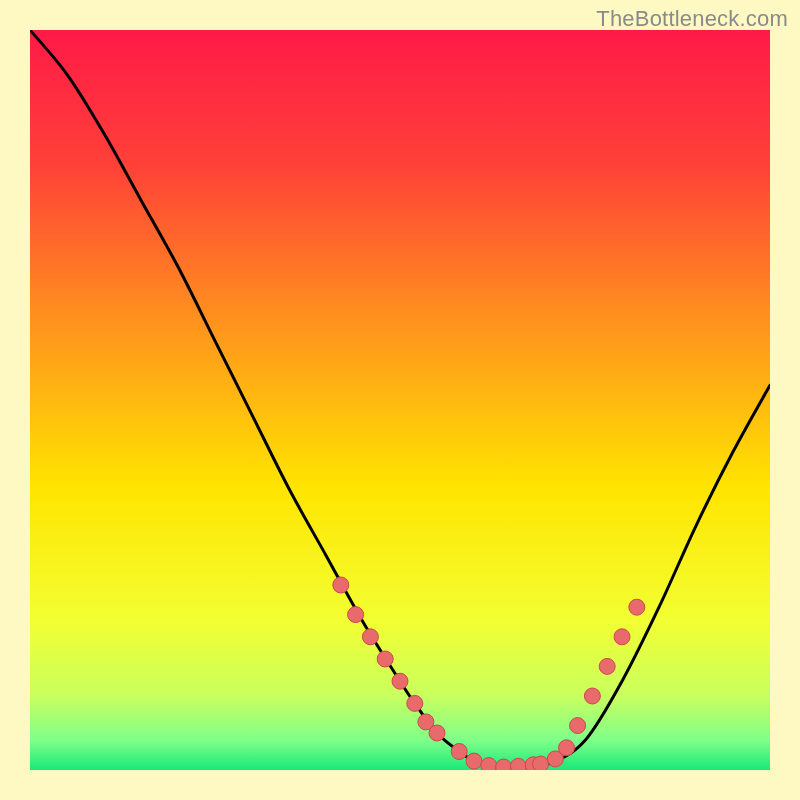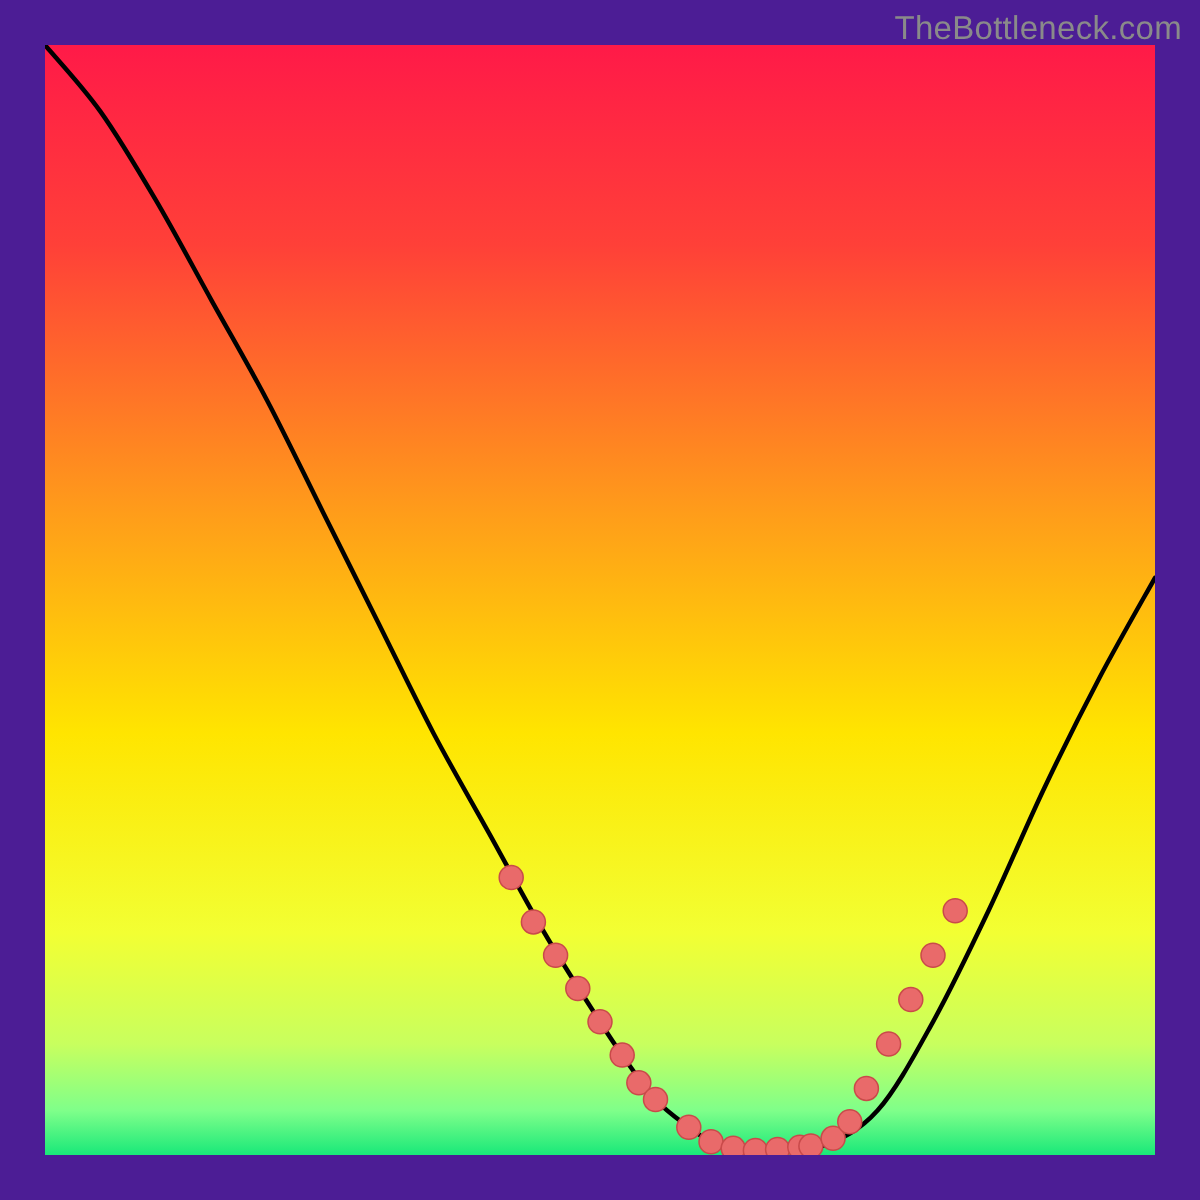--- a/index.html
+++ b/index.html
@@ -1,21 +1,21 @@
 <!DOCTYPE html>
 <html><head>
 <meta charset="utf-8">
 <style>
   * { margin: 0; padding: 0; box-sizing: border-box; }
   html, body { width: 800px; height: 800px; overflow: hidden; background: #000; }
   .frame {
     position: relative;
     width: 800px;
     height: 800px;
-    background: #4c1d95;
+    background: #fef9c3;
   }
   .attribution {
     position: absolute;
     top: 6px;
     right: 12px;
     font-family: Arial, Helvetica, sans-serif;
     font-size: 22px;
     font-weight: 500;
     color: #8a8a8a;
     letter-spacing: 0.2px;

